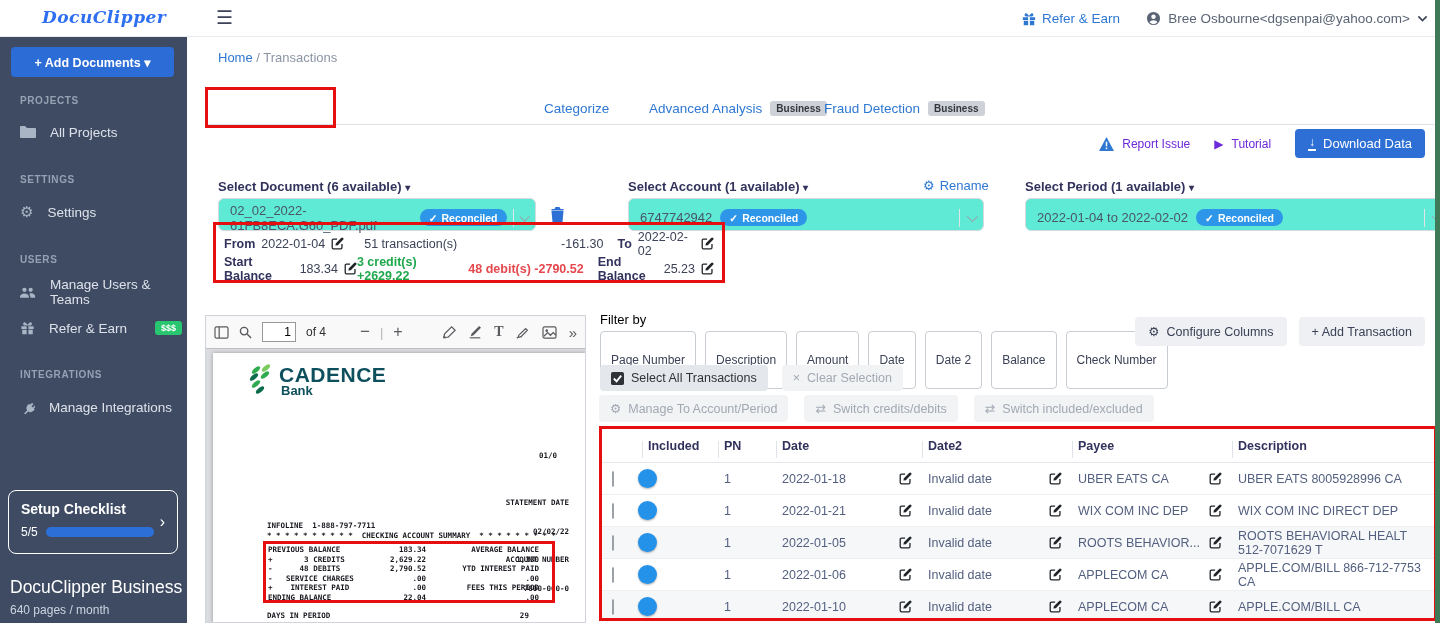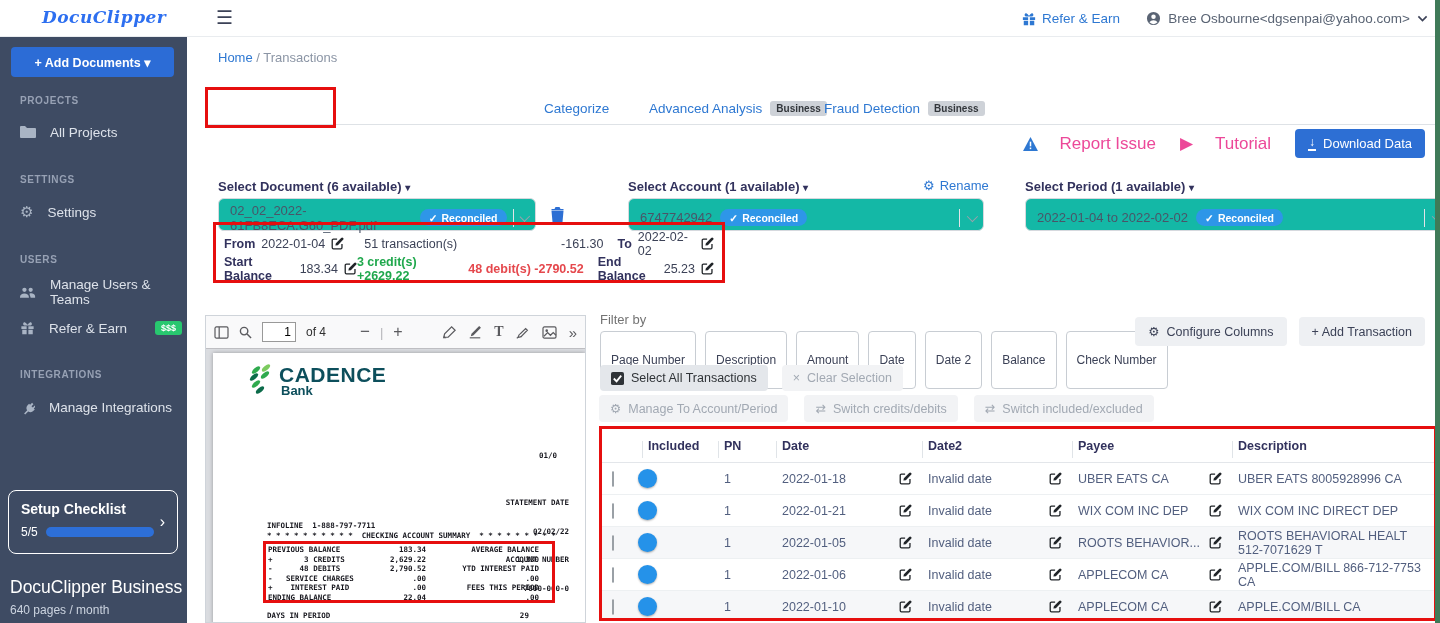--- a/index.html
+++ b/index.html
@@ -37,27 +37,27 @@
   .bc-home { color:#2e78d2; cursor:pointer; }
   .bc-sep, .bc-cur { color:#8b95a5; }
 
   .tabs-line { position:absolute; left:18px; top:87px; right:0; border-bottom:1px solid #dee2e6; }
   .tab { position:absolute; top:54px; height:34px; display:flex; align-items:center; gap:8px; font-size:13.5px; cursor:pointer; }
   .tab-active { left:31px; background:#e9e9e9; border:1px solid #d5d5d5; border-bottom:none; border-radius:4px 4px 0 0; color:#6b727a; padding:0 24px; }
   .tab-link { color:#2e78d2; }
   .biz-badge { background:#ced2d8; color:#33373c; font-size:10px; font-weight:700; padding:2px 6px; border-radius:3px; }
 
   .actions-row { position:absolute; right:10px; top:92px; display:flex; align-items:center; gap:24px; }
-  .link-action { color:#ec4899; display:flex; align-items:center; gap:22px; font-size:17px; cursor:pointer; }
+  .link-action { color:#6d28d9; display:flex; align-items:center; gap:8px; font-size:12px; cursor:pointer; }
   .dl-btn { background:#2d6fd4; color:#fff; border:none; border-radius:4px; height:29px; padding:0 13px; font-size:13px; display:flex; align-items:center; gap:7px; cursor:pointer; font-family:"Liberation Sans",sans-serif; }
   .dl-arrow { display:inline-block; border-bottom:2px solid #fff; line-height:11px; padding:0 1px 1px; font-size:12px; }
 
   .sel-label { position:absolute; font-size:13px; font-weight:700; color:#32325d; }
   .sel-caret { color:#32325d; font-size:10px; }
-  .sel-box { position:absolute; height:33px; border:1px solid #d6d9de; border-radius:6px; background:#14b8a6; display:flex; align-items:center; padding:6px 8px 0 11px; font-size:13px; color:#4a5568; cursor:pointer; }
+  .sel-box { position:absolute; height:33px; border:1px solid #d6d9de; border-radius:6px; background:#5eead4; display:flex; align-items:center; padding:6px 8px 0 11px; font-size:13px; color:#4a5568; cursor:pointer; }
   .sel-box .grow { flex:1; }
   .rec-badge { background:#2e96e8; color:#fff; font-size:10.5px; font-weight:700; border-radius:10px; padding:2.5px 9px; margin-left:8px; display:inline-flex; align-items:center; gap:4px; white-space:nowrap; }
   .sel-divider { width:1px; height:18px; background:#e1e4e8; margin:0 7px 0 6px; }
   .chev { width:8px; height:8px; border-right:1.6px solid #9aa1ab; border-bottom:1.6px solid #9aa1ab; transform:rotate(45deg) translateY(-2px); }
   .rename-link { position:absolute; color:#2e78d2; font-size:13px; display:flex; gap:5px; align-items:center; cursor:pointer; }
 
   .summary-box { position:absolute; left:26px; top:185px; width:512px; height:61px; border:3px solid #e60f0f; padding:6px 8px 0 8px; }
   .sum-row { display:flex; align-items:center; height:25px; font-size:12.5px; color:#3c4257; }
   .seg1 { width:150px; display:flex; align-items:center; gap:6px; }
   .seg2 { width:122px; }
@@ -83,21 +83,21 @@
   .cad-bank { color:#0d4f5c; font-weight:700; font-size:13px; margin:-4px 0 0 2px; }
   .mono { font-family:"DejaVu Sans Mono", monospace; font-weight:700; font-size:7.5px; line-height:9.5px; color:#16161d; white-space:pre; }
   .pg-num { position:absolute; left:326px; top:98px; }
   .stmt-block { position:absolute; right:16px; top:126px; text-align:right; }
   .infoline { position:absolute; left:54px; top:168px; }
   .stars { position:absolute; left:54px; top:178px; }
   .pdf-redbox { position:absolute; left:50px; top:188px; width:292px; height:62px; border:3px solid #e60f0f; padding:1px 2px; }
   .days-line { position:absolute; left:54px; top:258px; }
 
   
-  .filter-label { position:absolute; left:413px; top:275px; font-size:13px; color:#737373; }
+  .filter-label { position:absolute; left:413px; top:275px; font-size:13px; color:#000000; }
   .chips-row { position:absolute; left:413px; top:294px; display:flex; gap:9px; }
   .chip { border:1px solid #c8cdd3; border-radius:4px; background:#fff; padding:21px 10px; font-size:12px; color:#3c4257; cursor:pointer; white-space:nowrap; }
   .cols-btns { position:absolute; right:10px; top:280px; display:flex; gap:12px; }
   .gray-btn { background:#eef0f3; border:none; border-radius:4px; height:29px; padding:0 13px; font-size:12.5px; color:#3c4257; display:flex; align-items:center; gap:7px; cursor:pointer; font-family:"Liberation Sans",sans-serif; }
   .sel-actions { position:absolute; left:413px; top:328px; display:flex; gap:14px; }
   .btn-dark { background:#e4e7eb; border:none; border-radius:4px; padding:6px 11px; font-size:12.5px; color:#2f3337; display:flex; align-items:center; gap:7px; cursor:pointer; font-family:"Liberation Sans",sans-serif; }
   .btn-muted { background:#f2f3f5; border:none; border-radius:4px; padding:6px 11px; font-size:12.5px; color:#a2a9b3; display:flex; align-items:center; gap:7px; cursor:pointer; font-family:"Liberation Sans",sans-serif; }
   .bulk-actions { position:absolute; left:412px; top:358px; display:flex; gap:16px; }
 
   .table-wrap { position:absolute; left:412px; top:389px; width:838px; height:195px; border:3px solid #e60f0f; background:#fff; overflow:hidden; }

